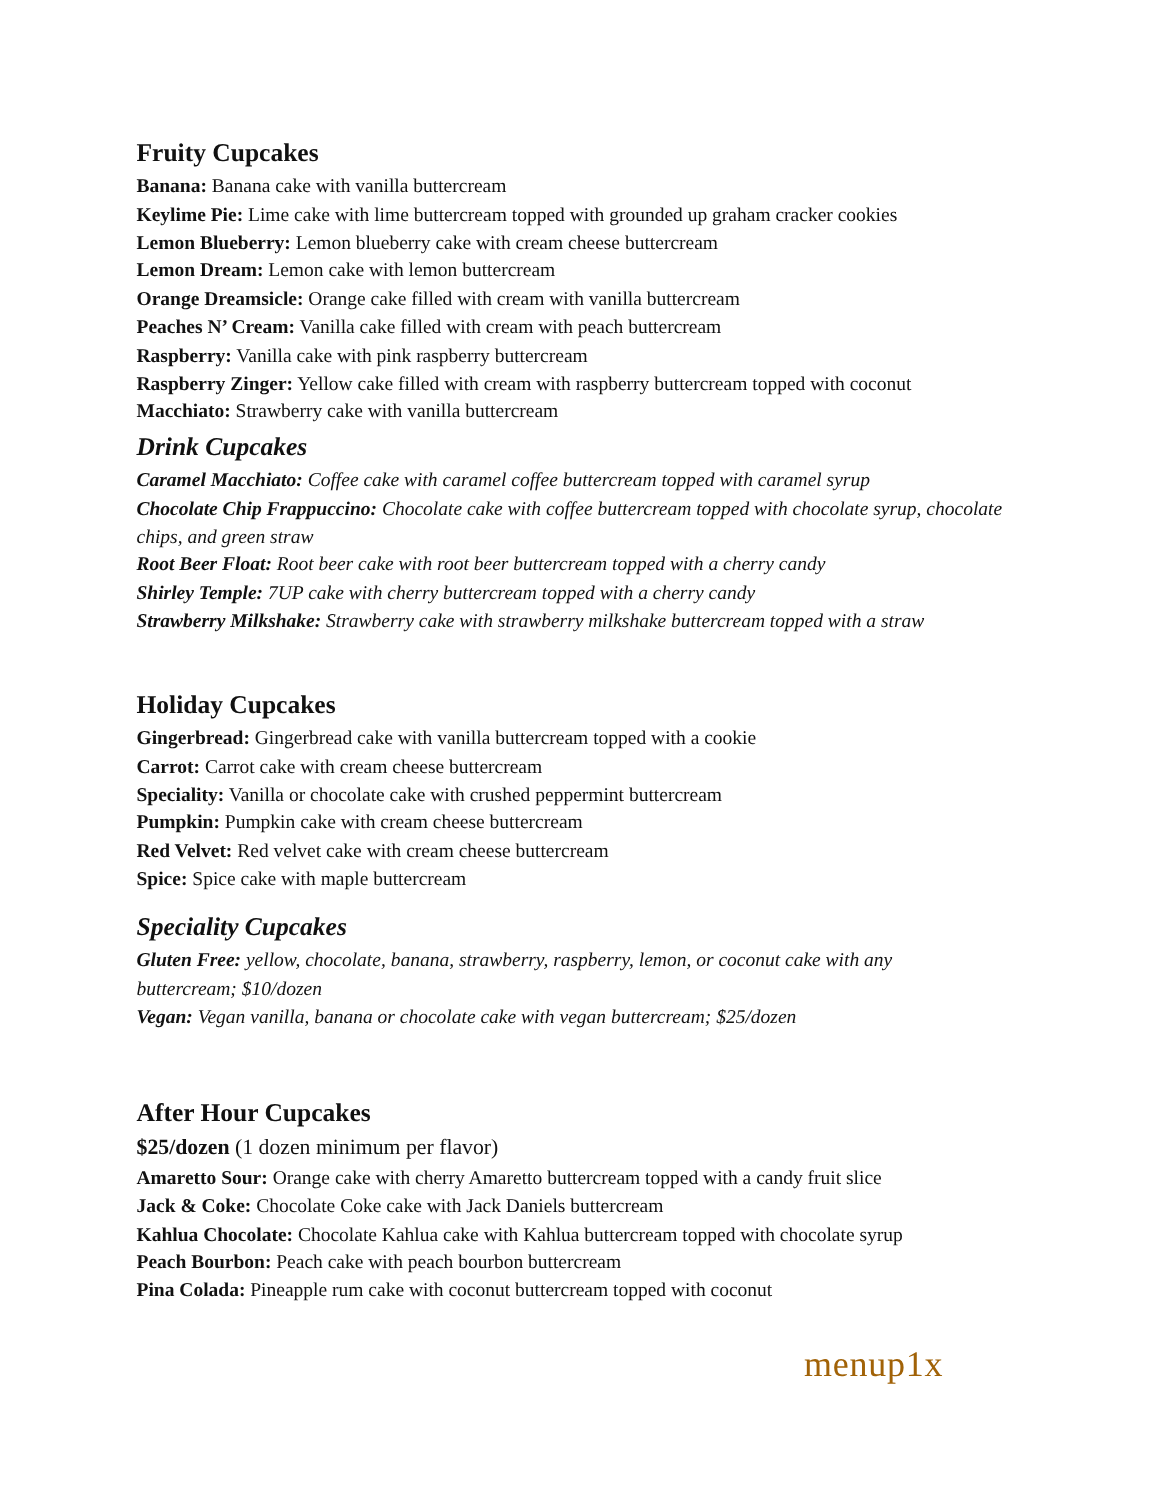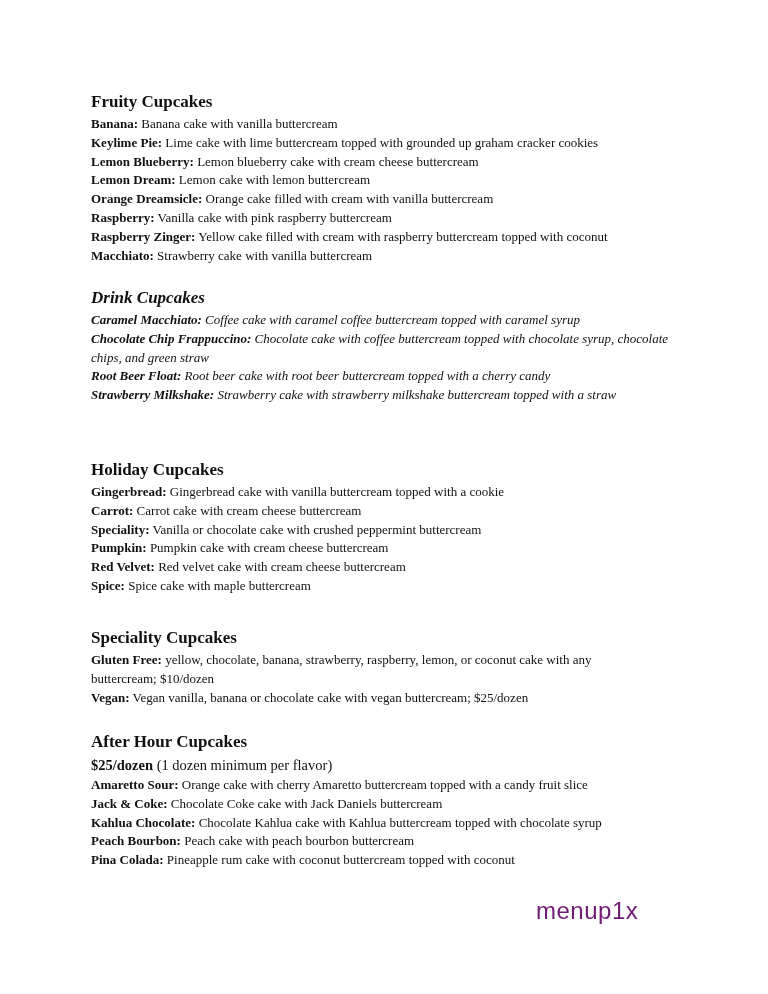--- a/index.html
+++ b/index.html
@@ -47,62 +47,64 @@
       line-height: 20px;
       margin: 0 0 1px 0;
     }
     .price-line .price {
       font-weight: bold;
     }
     .watermark {
       position: absolute;
       left: 536px;
       top: 897px;
-      font-family: Liberation Sans, sans-serif;
+      font-family: Liberation Serif, serif;
       font-size: 24px;
-      color: #701a75;
+      color: #a16207;
       letter-spacing: 0.5px;
     }
   </style>
 </head>
 <body>
 
 <div class="page">
 
   <div class="section" style="top:92px;">
     <div class="section-title">Fruity Cupcakes</div>
     <p class="item"><span class="name">Banana:</span><span> Banana cake with vanilla buttercream</span></p>
     <p class="item"><span class="name">Keylime Pie:</span><span> Lime cake with lime buttercream topped with grounded up graham cracker cookies</span></p>
     <p class="item"><span class="name">Lemon Blueberry:</span><span> Lemon blueberry cake with cream cheese buttercream</span></p>
     <p class="item"><span class="name">Lemon Dream:</span><span> Lemon cake with lemon buttercream</span></p>
     <p class="item"><span class="name">Orange Dreamsicle:</span><span> Orange cake filled with cream with vanilla buttercream</span></p>
+    <p class="item"><span class="name">Peaches N’ Cream:</span><span> Vanilla cake filled with cream with peach buttercream</span></p>
     <p class="item"><span class="name">Raspberry:</span><span> Vanilla cake with pink raspberry buttercream</span></p>
     <p class="item"><span class="name">Raspberry Zinger:</span><span> Yellow cake filled with cream with raspberry buttercream topped with coconut</span></p>
     <p class="item"><span class="name">Macchiato:</span><span> Strawberry cake with vanilla buttercream</span></p>
   </div>
 
   <div class="section" style="top:288px;font-style:italic;">
     <div class="section-title">Drink Cupcakes</div>
     <p class="item"><span class="name">Caramel Macchiato:</span><span> Coffee cake with caramel coffee buttercream topped with caramel syrup</span></p>
     <p class="item" style="width:580px;"><span class="name">Chocolate Chip Frappuccino:</span><span> Chocolate cake with coffee buttercream topped with chocolate syrup, chocolate chips, and green straw</span></p>
     <p class="item"><span class="name">Root Beer Float:</span><span> Root beer cake with root beer buttercream topped with a cherry candy</span></p>
+    <p class="item"><span class="name">Shirley Temple:</span><span> 7UP cake with cherry buttercream topped with a cherry candy</span></p>
     <p class="item"><span class="name">Strawberry Milkshake:</span><span> Strawberry cake with strawberry milkshake buttercream topped with a straw</span></p>
   </div>
 
   <div class="section" style="top:460px;">
     <div class="section-title">Holiday Cupcakes</div>
     <p class="item"><span class="name">Gingerbread:</span><span> Gingerbread cake with vanilla buttercream topped with a cookie</span></p>
     <p class="item"><span class="name">Carrot:</span><span> Carrot cake with cream cheese buttercream</span></p>
     <p class="item"><span class="name">Speciality:</span><span> Vanilla or chocolate cake with crushed peppermint buttercream</span></p>
     <p class="item"><span class="name">Pumpkin:</span><span> Pumpkin cake with cream cheese buttercream</span></p>
     <p class="item"><span class="name">Red Velvet:</span><span> Red velvet cake with cream cheese buttercream</span></p>
     <p class="item"><span class="name">Spice:</span><span> Spice cake with maple buttercream</span></p>
   </div>
 
-  <div class="section" style="top:628px;">
+  <div class="section" style="top:608px;font-style:italic;">
     <div class="section-title">Speciality Cupcakes</div>
     <p class="item" style="width:560px;"><span class="name">Gluten Free:</span><span> yellow, chocolate, banana, strawberry, raspberry, lemon, or coconut cake with any buttercream; $10/dozen</span></p>
     <p class="item"><span class="name">Vegan:</span><span> Vegan vanilla, banana or chocolate cake with vegan buttercream; $25/dozen</span></p>
   </div>
 
   <div class="section" style="top:732px;">
     <div class="section-title">After Hour Cupcakes</div>
     <p class="price-line"><span class="price">$25/dozen</span><span> (1 dozen minimum per flavor)</span></p>
     <p class="item"><span class="name">Amaretto Sour:</span><span> Orange cake with cherry Amaretto buttercream topped with a candy fruit slice</span></p>
     <p class="item"><span class="name">Jack &amp; Coke:</span><span> Chocolate Coke cake with Jack Daniels buttercream</span></p>

